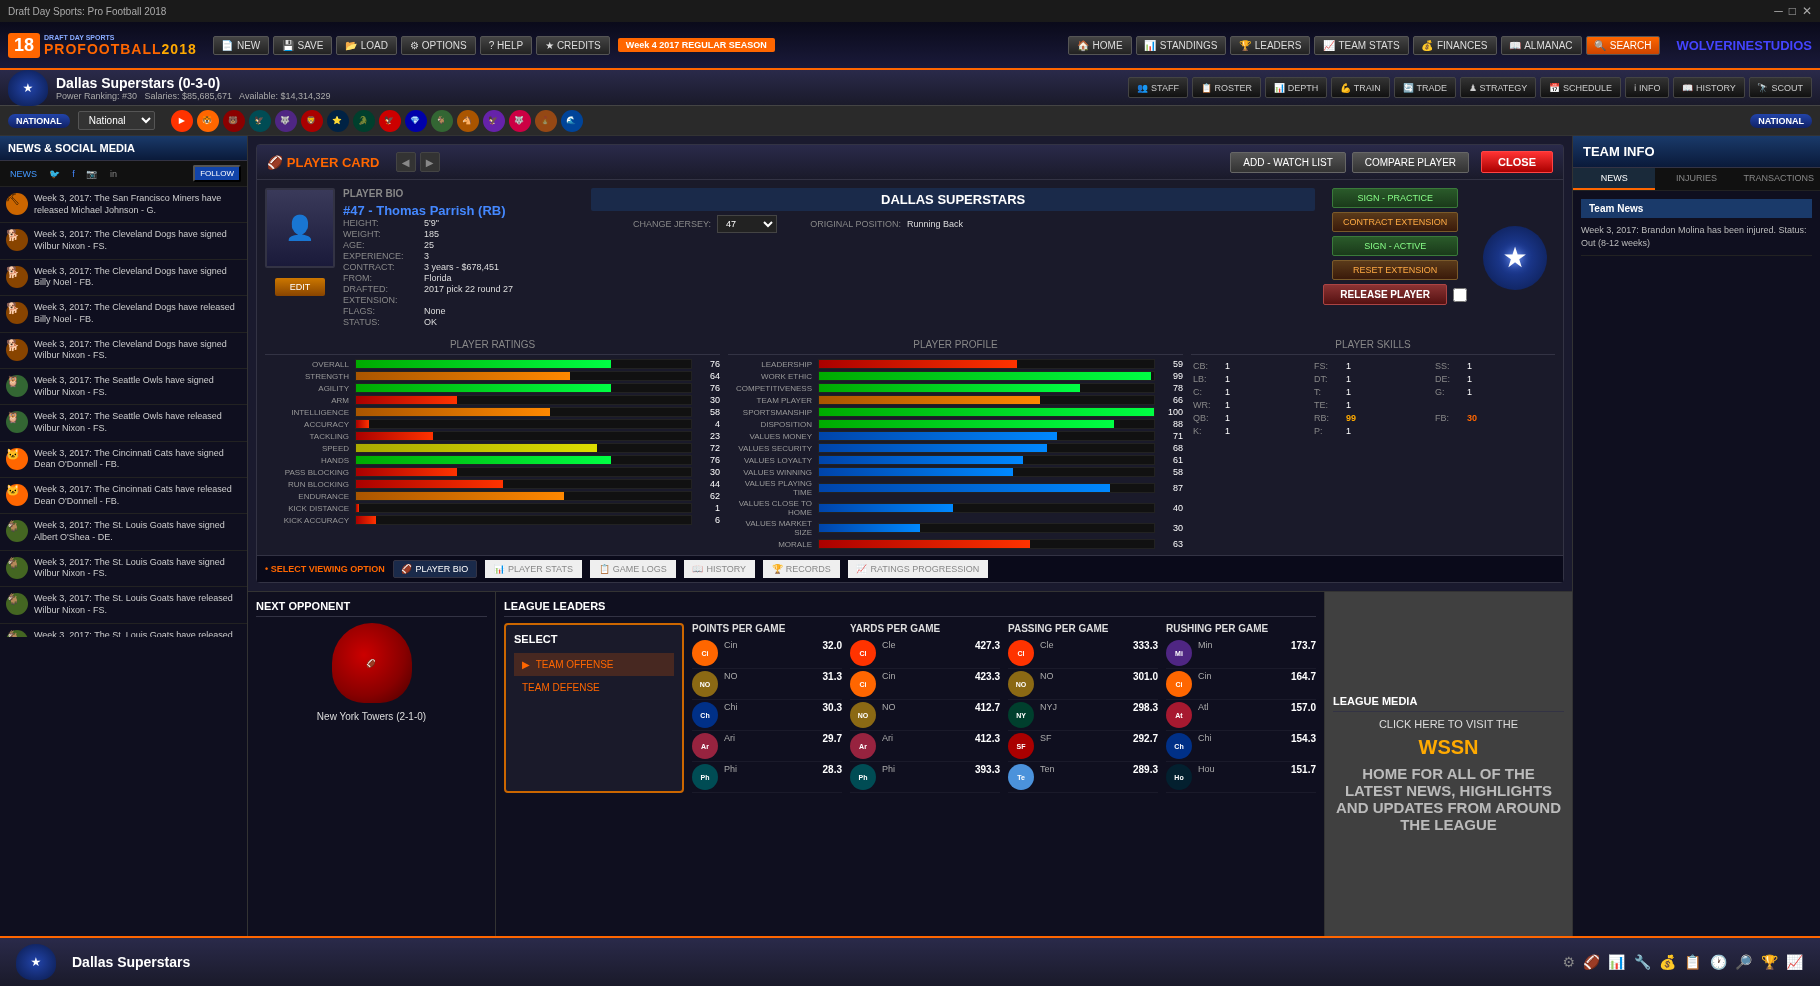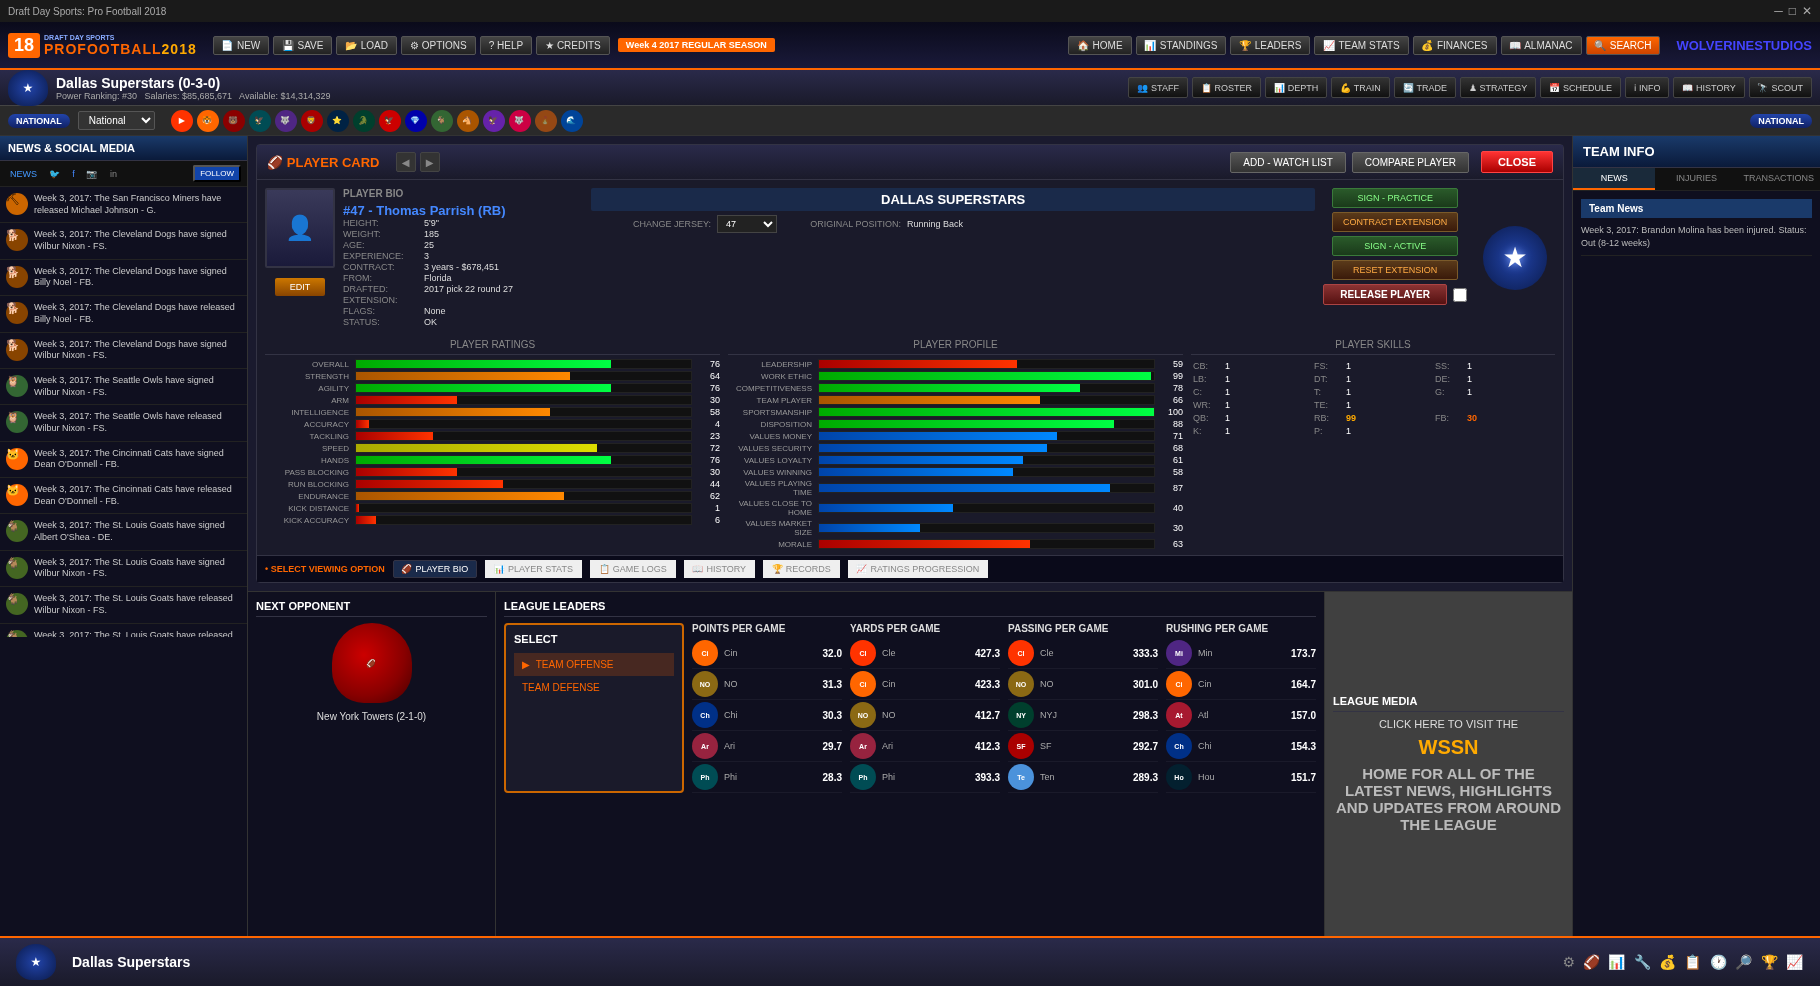--- a/index.html
+++ b/index.html
@@ -89,21 +89,21 @@
     .bottom-icon { color: #888; font-size: 14px; cursor: pointer; }
 
     
     ::-webkit-scrollbar { width: 6px; }
     ::-webkit-scrollbar-track { background: #111; }
     ::-webkit-scrollbar-thumb { background: #333; border-radius: 3px; }
     .skill-cell { display: flex; align-items: center; gap: 4px; font-size: 9px; }
     .skill-key { color: #888; width: 28px; }
     .skill-val { color: #fff; }
 
-    .leaders-team-row { display: flex; align-items: center; gap: 6px; padding: 2px 0; border-bottom: 1px solid #1a1a2a; }
+    .leaders-team-row { display: flex; gap: 6px; padding: 2px 0; border-bottom: 1px solid #1a1a2a; }
     .leaders-team-circle { width: 26px; height: 26px; border-radius: 50%; font-size: 7px; display: flex; align-items: center; justify-content: center; color: #fff; font-weight: bold; flex-shrink: 0; }
     .leaders-stat-value { color: #fff; font-size: 10px; font-weight: bold; margin-left: auto; }
     .leaders-team-abbr { color: #aaa; font-size: 9px; width: 28px; }
   </style>
 </head>
 <body>
 
 <div style="background:#1a1a1a; height:22px; display:flex; align-items:center; padding:0 8px; justify-content:space-between;">
   <span style="color:#aaa; font-size:10px;">Draft Day Sports: Pro Football 2018</span>
   <div style="display:flex; gap:6px;">

